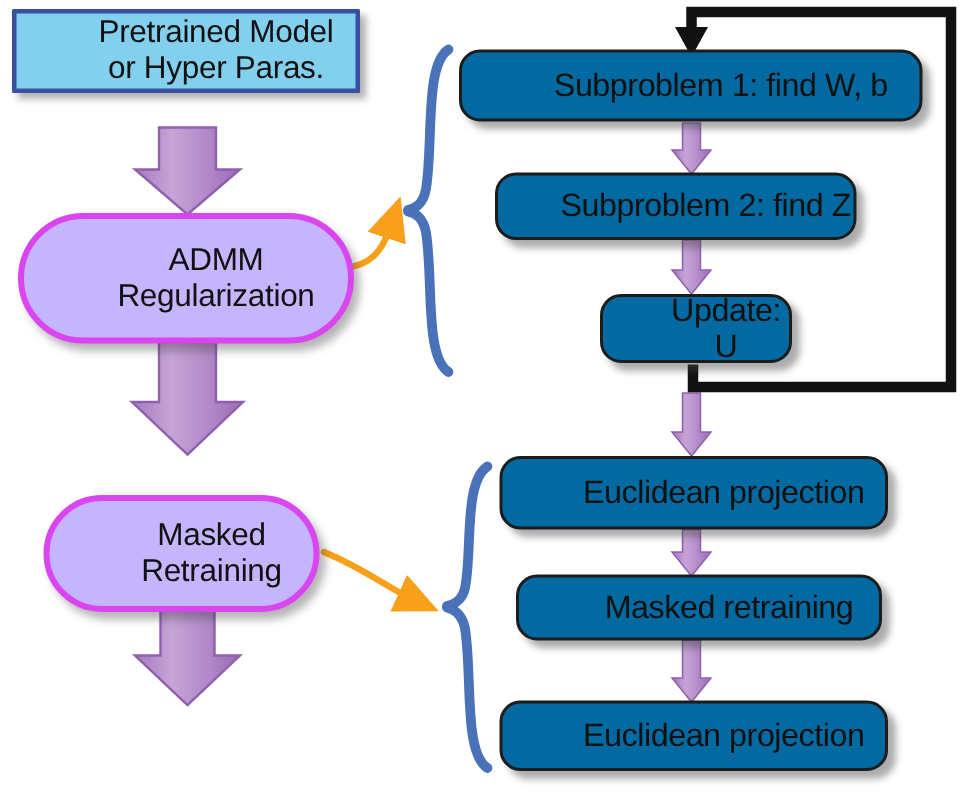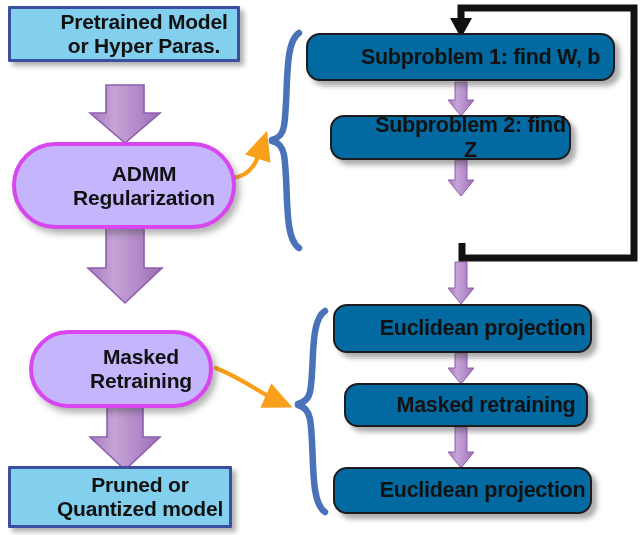--- a/index.html
+++ b/index.html
@@ -16,21 +16,21 @@
     height: 535px;
     background: #ffffff;
     overflow: hidden;
   }
   .node {
     position: absolute;
     display: flex;
     align-items: center;
     justify-content: center;
     text-align: center;
-    font-weight: bold;
+    font-weight: normal;
     color: #111111;
     box-sizing: border-box;
     line-height: 1.12;
     white-space: pre-line;
     padding-left: 40px;
   }
 
   
   .node.rect-blue {
     background: #82CFEE;
@@ -148,27 +148,26 @@
 
     <div class="node rect-blue" style="left:8px; top:6px; width:232px; height:56px;">Pretrained Model
 or Hyper Paras.</div>
 
     <div class="node stadium-orange" style="left:12px; top:142px; width:224px; height:87px;">ADMM
 Regularization</div>
 
     <div class="node stadium-orange" style="left:29px; top:330px; width:184px; height:78px;">Masked
 Retraining</div>
 
-    <div class="node rect-blue" style="left:8px; top:466px; width:224px; height:62px;">Pruned or
-Quantized model</div>
 
     <div class="node round-green" style="left:306px; top:33px; width:309px; height:48px;">Subproblem 1: find W, b</div>
 
     <div class="node round-green" style="left:330px; top:115px; width:241px; height:45px;">Subproblem 2: find Z</div>
 
+    <div class="node round-green" style="left:400px; top:196px; width:128px; height:46px;">Update: U</div>
 
     <div class="node round-green" style="left:333px; top:304px; width:259px; height:49px;">Euclidean projection</div>
 
     <div class="node round-green" style="left:344px; top:383px; width:244px; height:44px;">Masked retraining</div>
 
     <div class="node round-green" style="left:333px; top:467px; width:259px; height:47px;">Euclidean projection</div>
 
   </div>
 </div>
 

